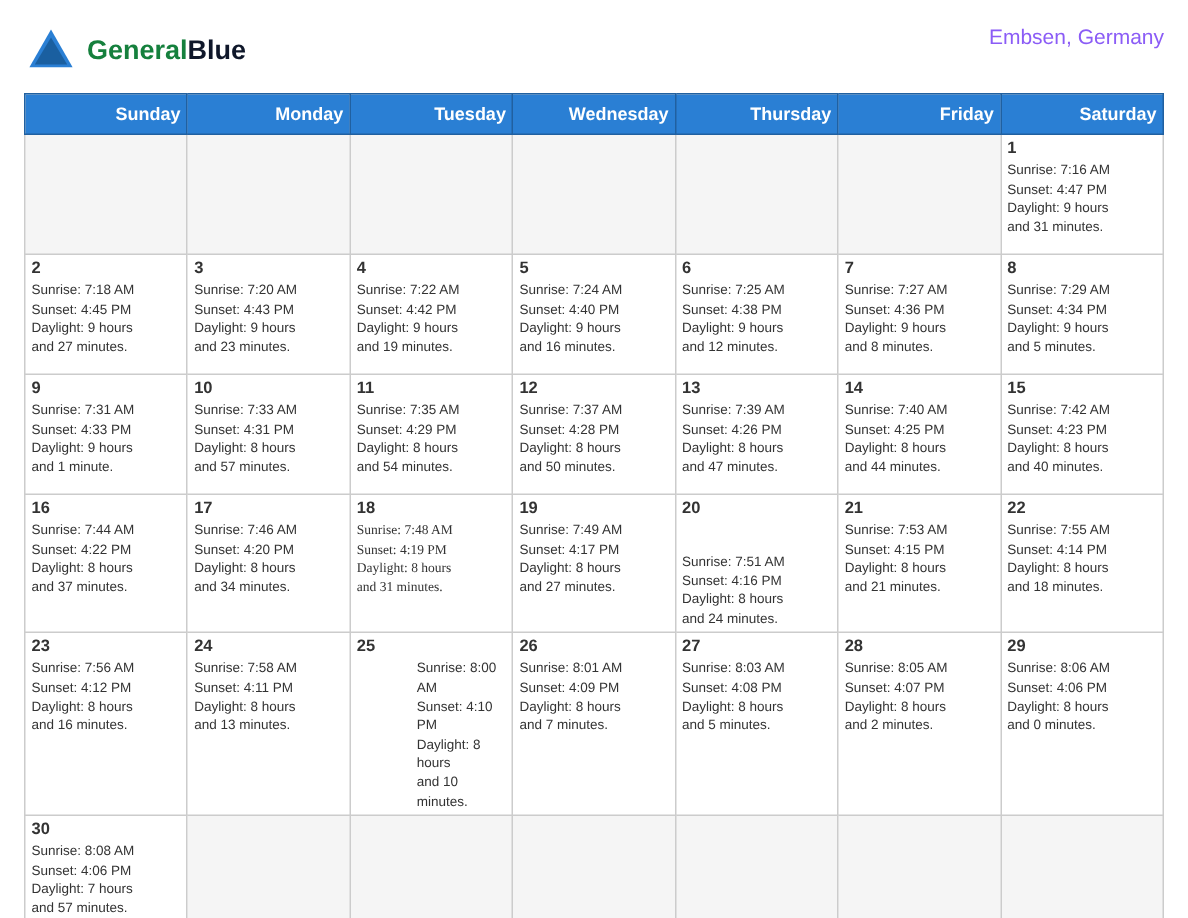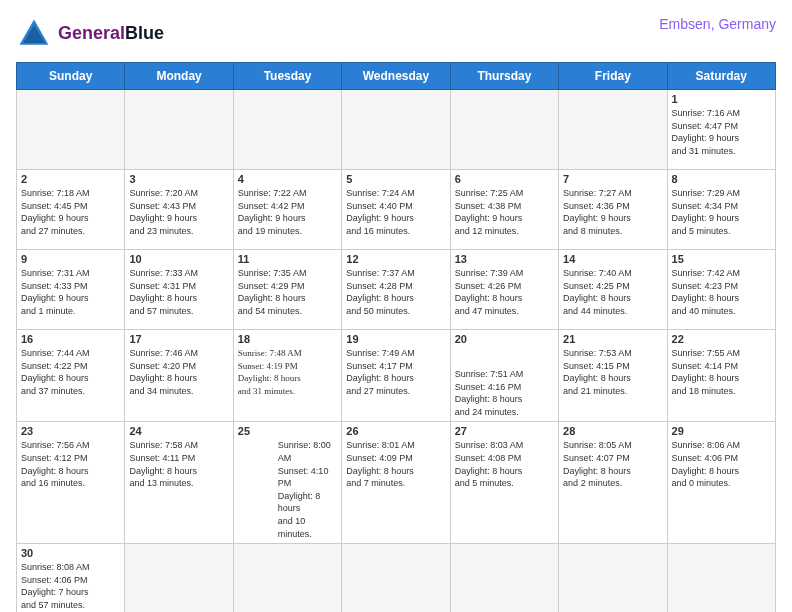--- a/index.html
+++ b/index.html
@@ -21,21 +21,21 @@
       align-items: center;
       gap: 6px;
     }
     .logo-text {
       font-size: 18px;
       font-weight: bold;
       color: #333;
       line-height: 1.1;
     }
     .logo-text span {
-      color: #701a75;
+      color: #15803d;
     }
     .logo-icon {
       width: 36px;
       height: 36px;
     }
     .title-block {
       text-align: right;
     }
     .month-title {
       font-size: 32px;
@@ -50,21 +50,21 @@
       width: 100%;
       border-collapse: collapse;
       border: 1px solid #ccc;
     }
     .calendar th {
       background-color: #2a7fd4;
       color: #fff;
       font-size: 12px;
       font-weight: bold;
       padding: 6px 4px;
-      text-align: center;
+      text-align: right;
       border: 1px solid #2060a0;
     }
     .calendar td {
       width: 108px;
       vertical-align: top;
       padding: 3px 4px;
       border: 1px solid #ccc;
       font-size: 9.5px;
       color: #333;
       background: #fff;

